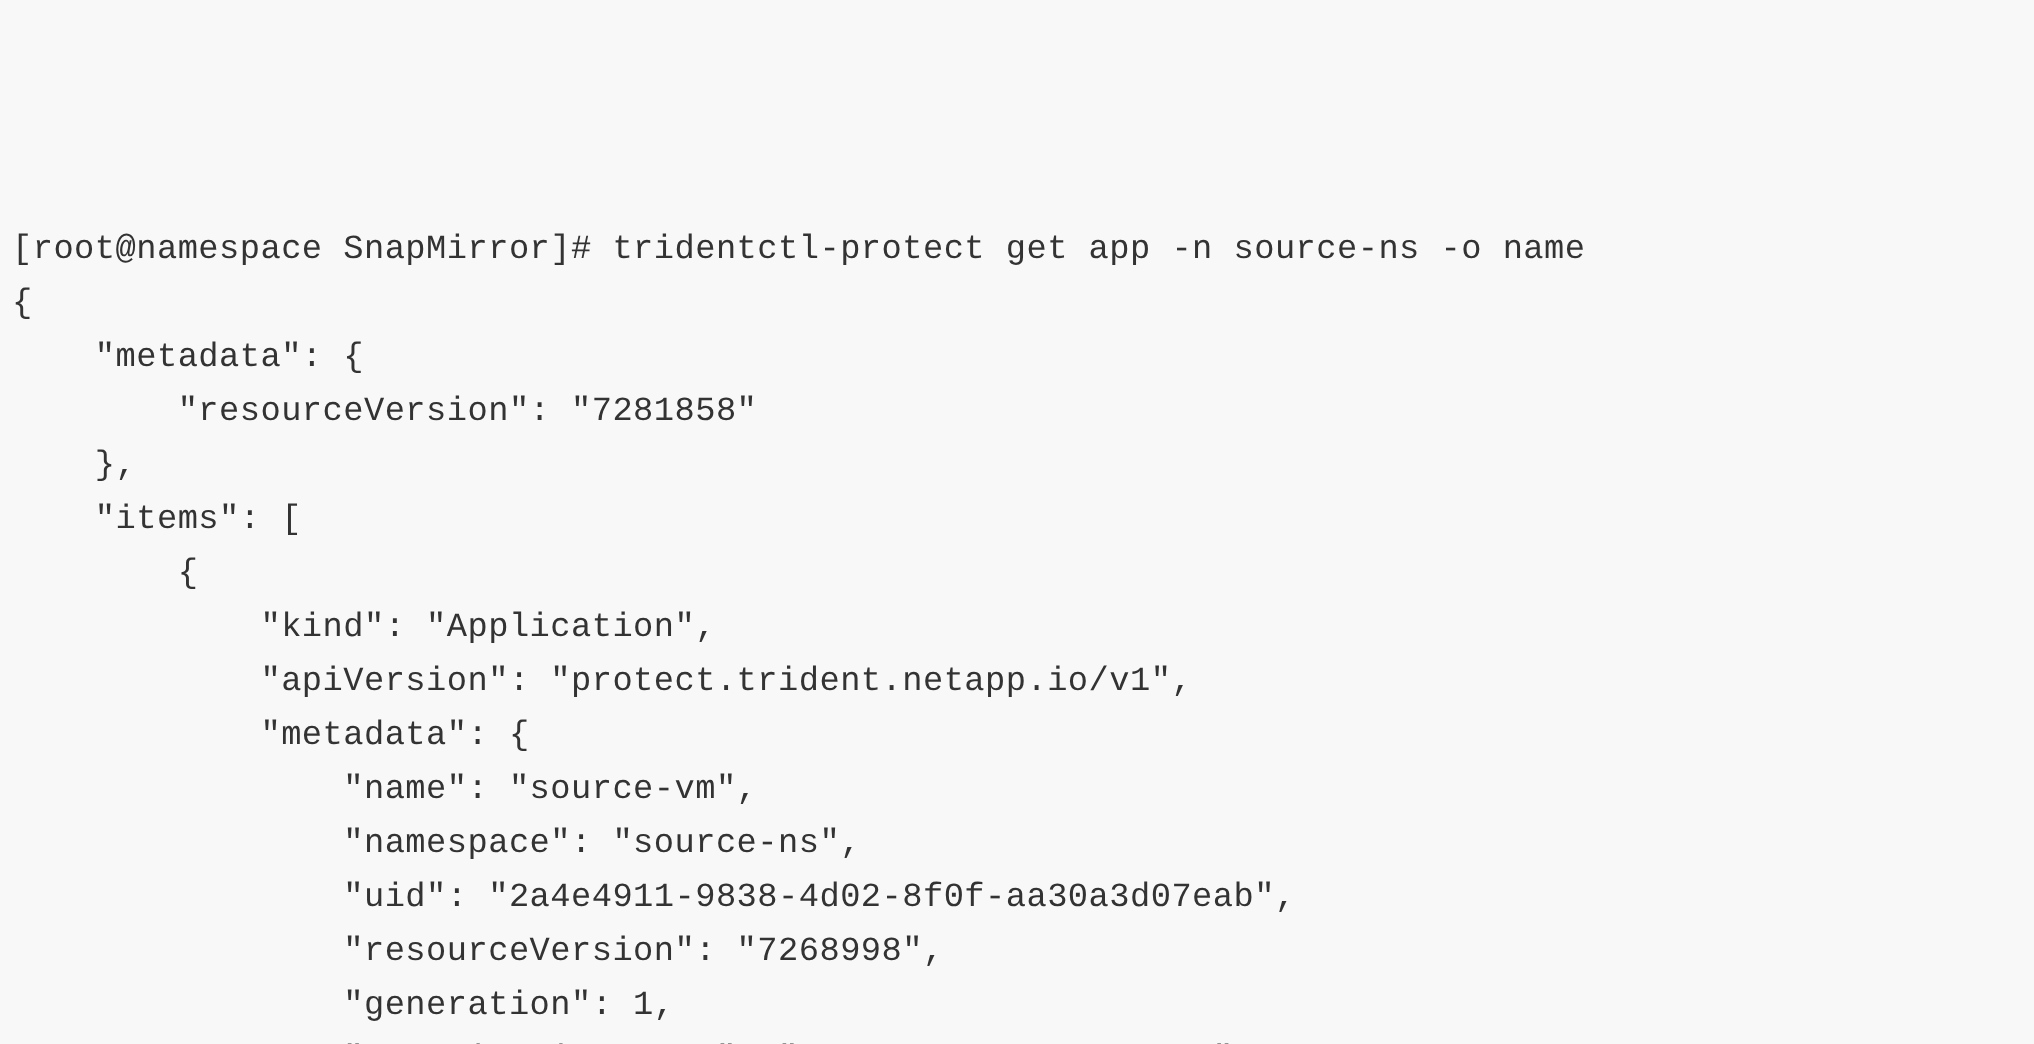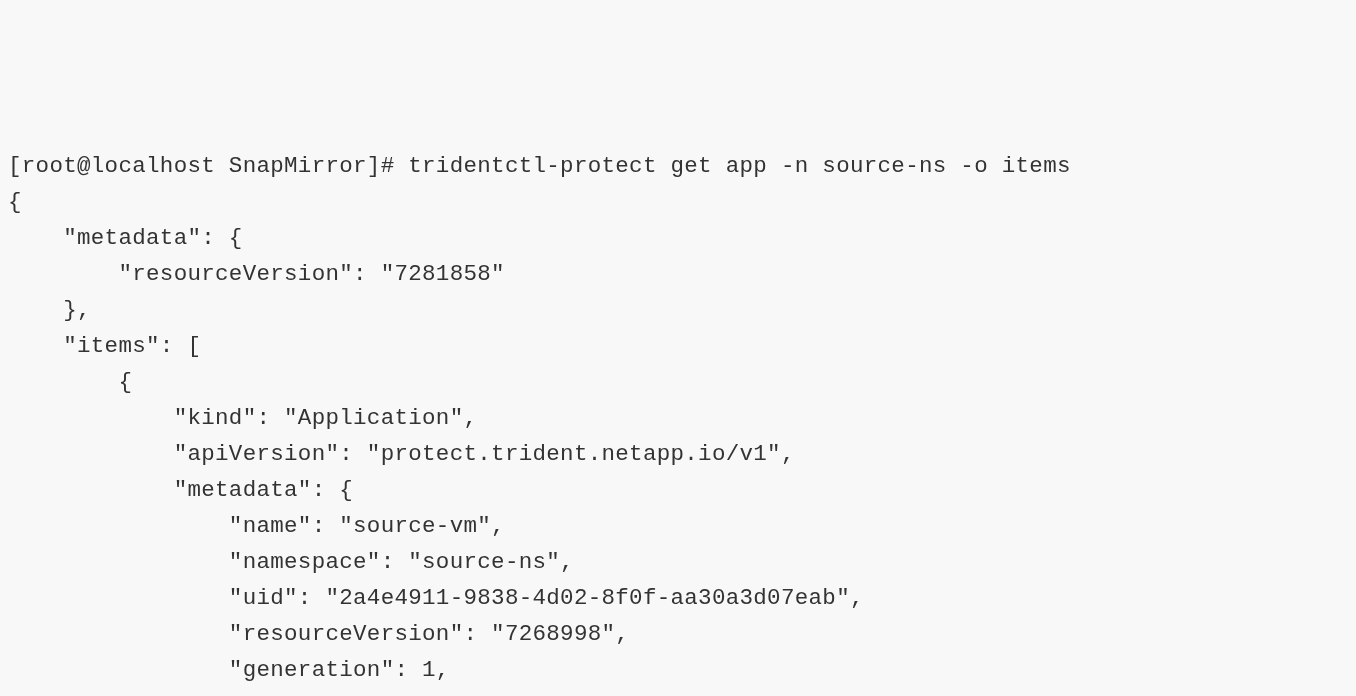--- a/index.html
+++ b/index.html
@@ -16,21 +16,21 @@
     }
     .terminal {
       white-space: pre;
     }
   </style>
 </head>
 <body>
 
 
 
-<div class="terminal"><span>[root@localhost SnapMirror]# </span><span>tridentctl-protect get app -n source-ns -o items</span>
+<div class="terminal"><span>[root@namespace SnapMirror]# </span><span>tridentctl-protect get app -n source-ns -o name</span>
 <span>{</span>
 <span>    "metadata": {</span>
 <span>        "resourceVersion": "7281858"</span>
 <span>    },</span>
 <span>    "items": [</span>
 <span>        {</span>
 <span>            "kind": "Application",</span>
 <span>            "apiVersion": "protect.trident.netapp.io/v1",</span>
 <span>            "metadata": {</span>
 <span>                "name": "source-vm",</span>

